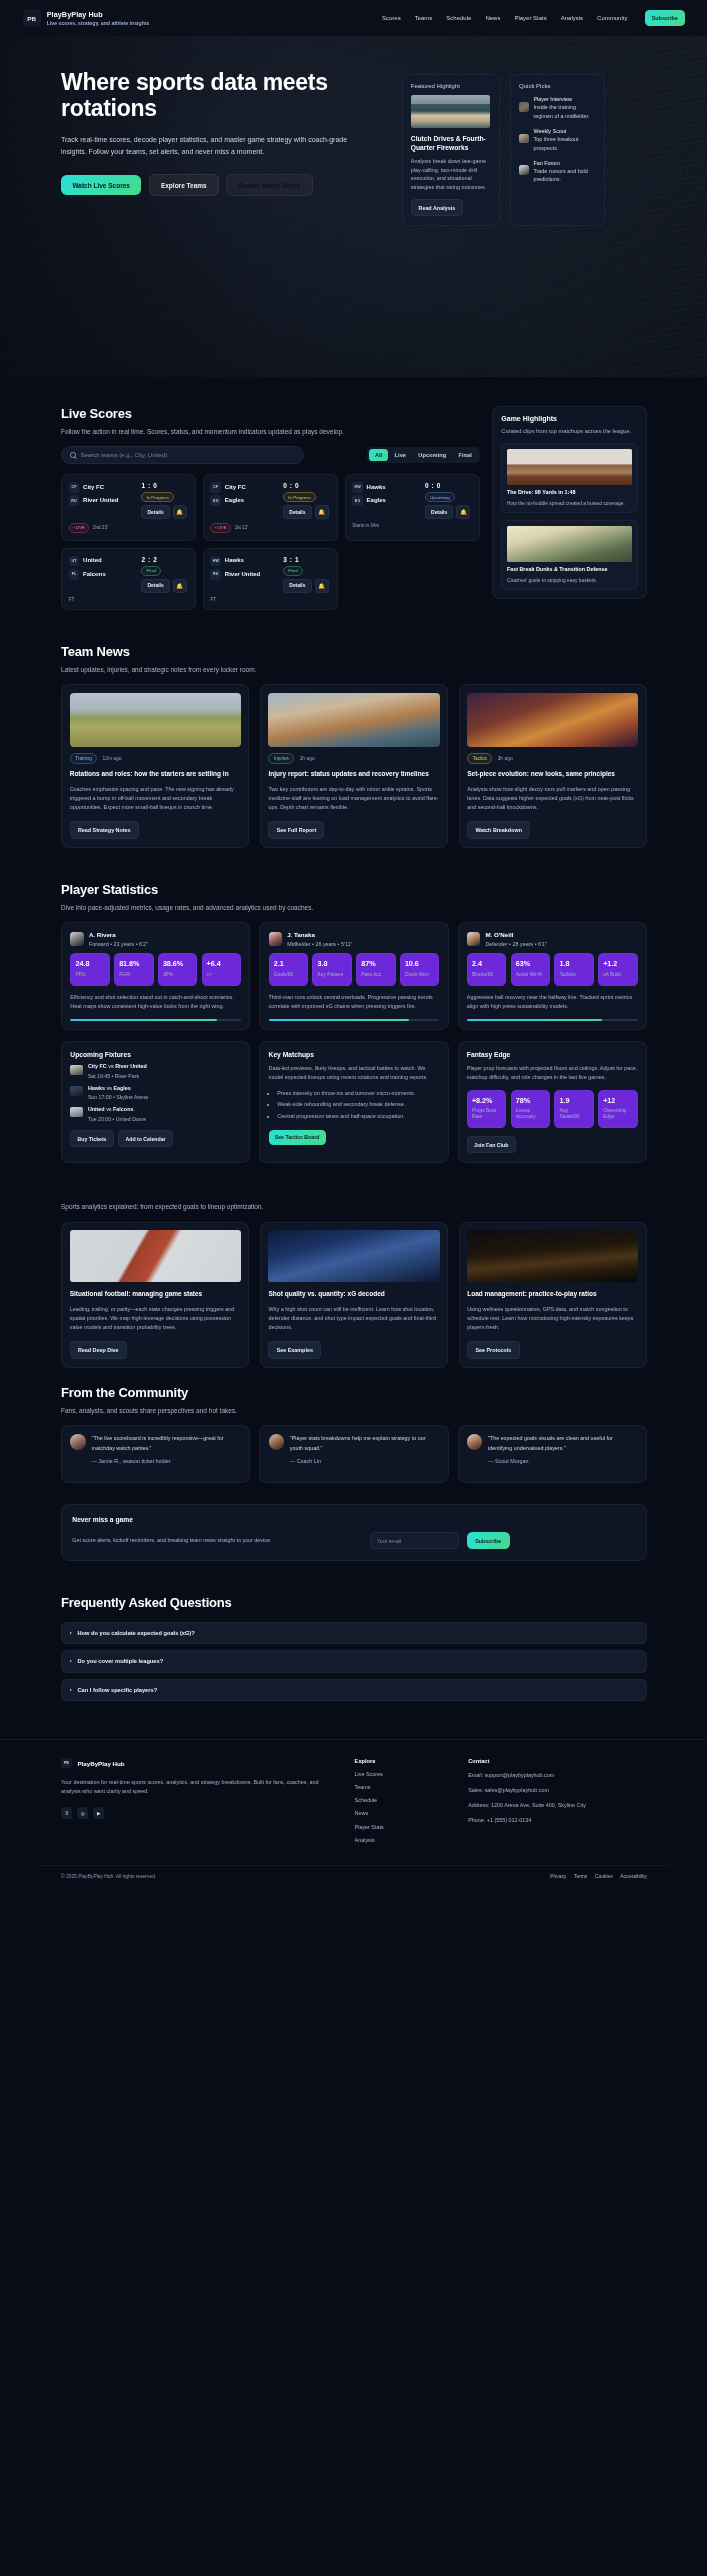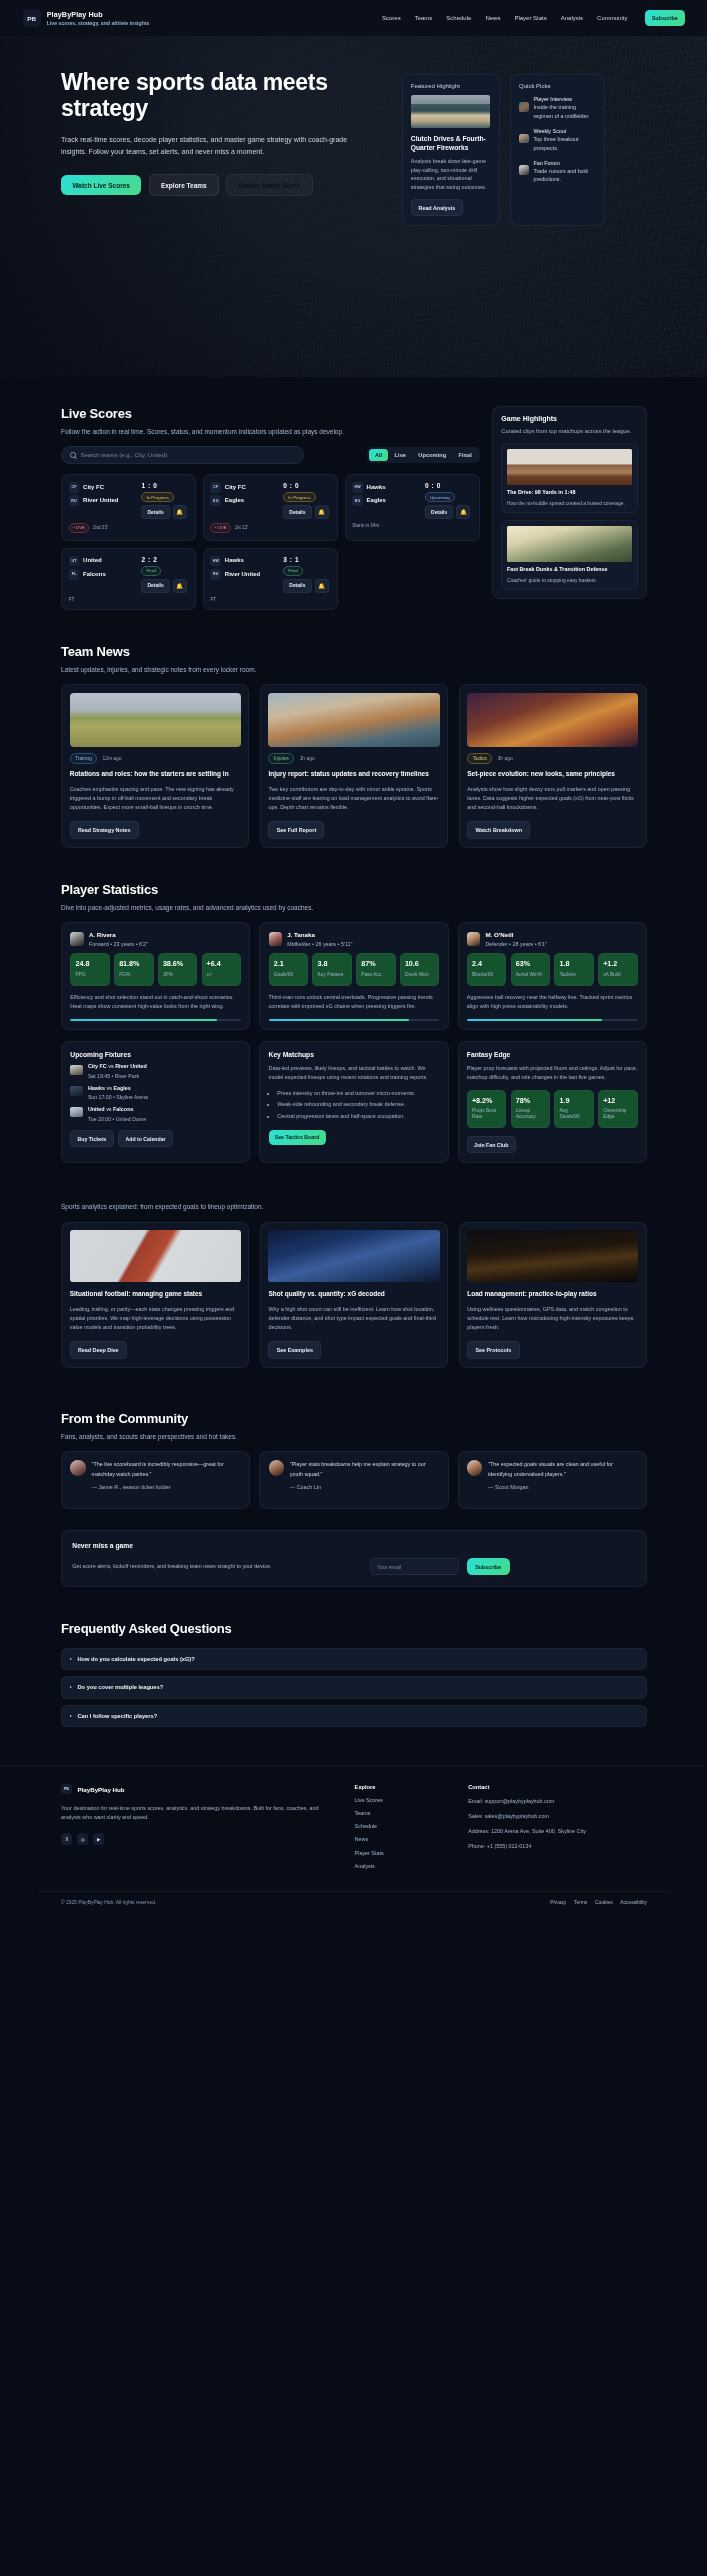--- a/index.html
+++ b/index.html
@@ -136,21 +136,21 @@
   .pgrid{margin-top:11.4px;display:grid;grid-template-columns:repeat(3,1fr);gap:8.8px;}
   .pcard{background:#0e1626;border:0.5px solid rgba(255,255,255,.05);border-radius:7.7px;padding:8.3px;}
   .phead{display:flex;gap:5.2px;align-items:center;}
   .pavatar{width:13.4px;height:13.4px;border-radius:3.6px;flex:0 0 13.4px;}
   .pav-1{background:linear-gradient(150deg,#d8d8d8,#6e6e6e 55%,#1e1e1e);}
   .pav-2{background:linear-gradient(150deg,#e9d7cf,#9a5f58 50%,#2c1f22);}
   .pav-3{background:linear-gradient(150deg,#e8d6c4,#a57e5e 52%,#2a2018);}
   .pname{font-size:6.2px;font-weight:700;color:#fff;}
   .pmeta{margin-top:2.1px;font-size:5.4px;color:#a8b7cc;}
   .pstats{margin-top:6.7px;display:grid;grid-template-columns:repeat(4,1fr);gap:4.1px;}
-  .pstat{background:#14532d;border:0.5px solid rgba(255,255,255,.04);border-radius:5.2px;padding:5.2px 4.1px 5.7px;min-height:33px;}
+  .pstat{background:#6d28d9;border:0.5px solid rgba(255,255,255,.04);border-radius:5.2px;padding:5.2px 4.1px 5.7px;min-height:33px;}
   .pstat-v{font-size:7.2px;font-weight:700;color:#fff;}
   .pstat-l{margin-top:3.1px;font-size:4.9px;line-height:1.35;color:#9fb0c6;}
   .pnote{margin-top:6.7px;font-size:5.4px;line-height:1.7;color:#a7b6cb;}
   .pbar{margin-top:7.2px;height:2.1px;border-radius:516px;background:#263148;overflow:hidden;}
   .pbar-i{height:100%;border-radius:516px;background:linear-gradient(90deg,#35c6e8,#3fd9a0);}
 
   
   .frow{margin-top:11.4px;display:grid;grid-template-columns:1fr 1fr 1fr;gap:8.8px;}
   .fcard{background:#0e1626;border:0.5px solid rgba(255,255,255,.05);border-radius:7.7px;padding:8.3px;}
   .fcard h3{font-size:6.7px;font-weight:700;color:#fff;}
@@ -177,21 +177,21 @@
   .scard{background:#0e1626;border:0.5px solid rgba(255,255,255,.05);border-radius:7.7px;padding:7.7px;}
   .simg{width:100%;height:52px;border-radius:3.1px;}
   .simg-1{background:linear-gradient(120deg,#d5d8da 0%,#cfd3d6 38%,#9e3f2c 40%,#b24a33 52%,#d8dbdd 56%,#cfd3d6 100%);}
   .simg-2{background:linear-gradient(165deg,#0e1a3a 0%,#1b3466 30%,#3a5e9c 52%,#24406f 74%,#0d1730 100%);}
   .simg-3{background:linear-gradient(175deg,#0b0d12 0%,#20160c 40%,#4a3417 60%,#261a0d 78%,#07080b 100%);}
   .stitle{margin-top:6.7px;font-size:6.5px;font-weight:700;line-height:1.4;color:#fff;}
   .sbody{margin-top:6.7px;font-size:5.4px;line-height:1.72;color:#a7b6cb;}
   .sbtn{margin-top:8.3px;background:#1a2437;border:0.5px solid rgba(255,255,255,.05);color:#eaf1fa;font-size:5.4px;font-weight:700;border-radius:4.6px;padding:5.2px 7.2px;cursor:pointer;font-family:inherit;}
 
   
-  .community{padding-top:43px;}
+  .community{padding-top:17px;}
   .cgrid{margin-top:11.4px;display:grid;grid-template-columns:repeat(3,1fr);gap:8.8px;}
   .ccard{background:#0e1626;border:0.5px solid rgba(255,255,255,.05);border-radius:7.7px;padding:8.3px;display:flex;gap:5.7px;min-height:58px;}
   .cav{width:15.5px;height:15.5px;border-radius:50%;flex:0 0 15.5px;}
   .cav-1{background:linear-gradient(150deg,#d7c5bd,#8d5f5a 55%,#2b1d22);}
   .cav-2{background:linear-gradient(150deg,#d8c0a8,#8a6044 55%,#241a14);}
   .cav-3{background:linear-gradient(150deg,#e6d2bf,#a06d4e 52%,#2d2018);}
   .cq{font-size:5.4px;line-height:1.7;color:#ccd8e7;}
   .cauth{margin-top:5.2px;font-size:5.4px;color:#a7b6cb;}
 
   
@@ -253,21 +253,21 @@
       <a class="nav-link" href="#">Analysis</a>
       <a class="nav-link" href="#">Community</a>
       <button class="nav-cta">Subscribe</button>
     </div>
   </div>
 
   <div class="hero">
     <div class="hero-bg"></div>
     <div class="hero-inner">
       <div class="hero-left">
-        <h1 class="hero-h1">Where sports data meets strategy</h1>
+        <h1 class="hero-h1">Where sports data meets rotations</h1>
         <p class="hero-p">Track real-time scores, decode player statistics, and master game strategy with coach-grade insights. Follow your teams, set alerts, and never miss a moment.</p>
         <div class="hero-btns">
           <button class="btn-primary">Watch Live Scores</button>
           <button class="btn-ghost">Explore Teams</button>
           <button class="btn-ghost dim">Enable Match Alerts</button>
         </div>
       </div>
 
       <div class="hero-right">
         <div class="panel panel-feat">

